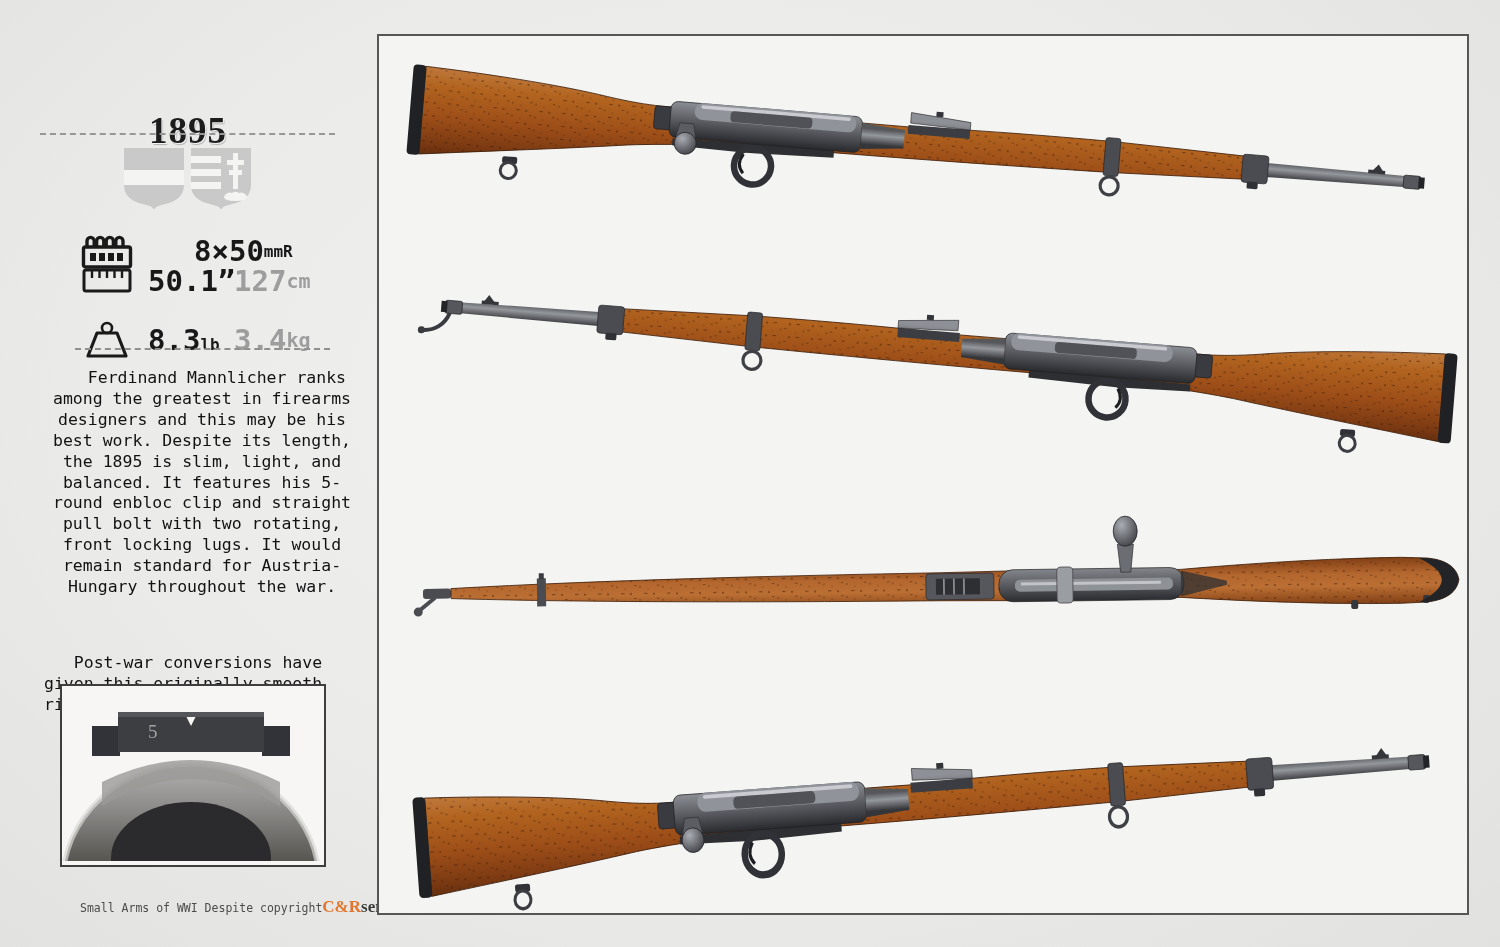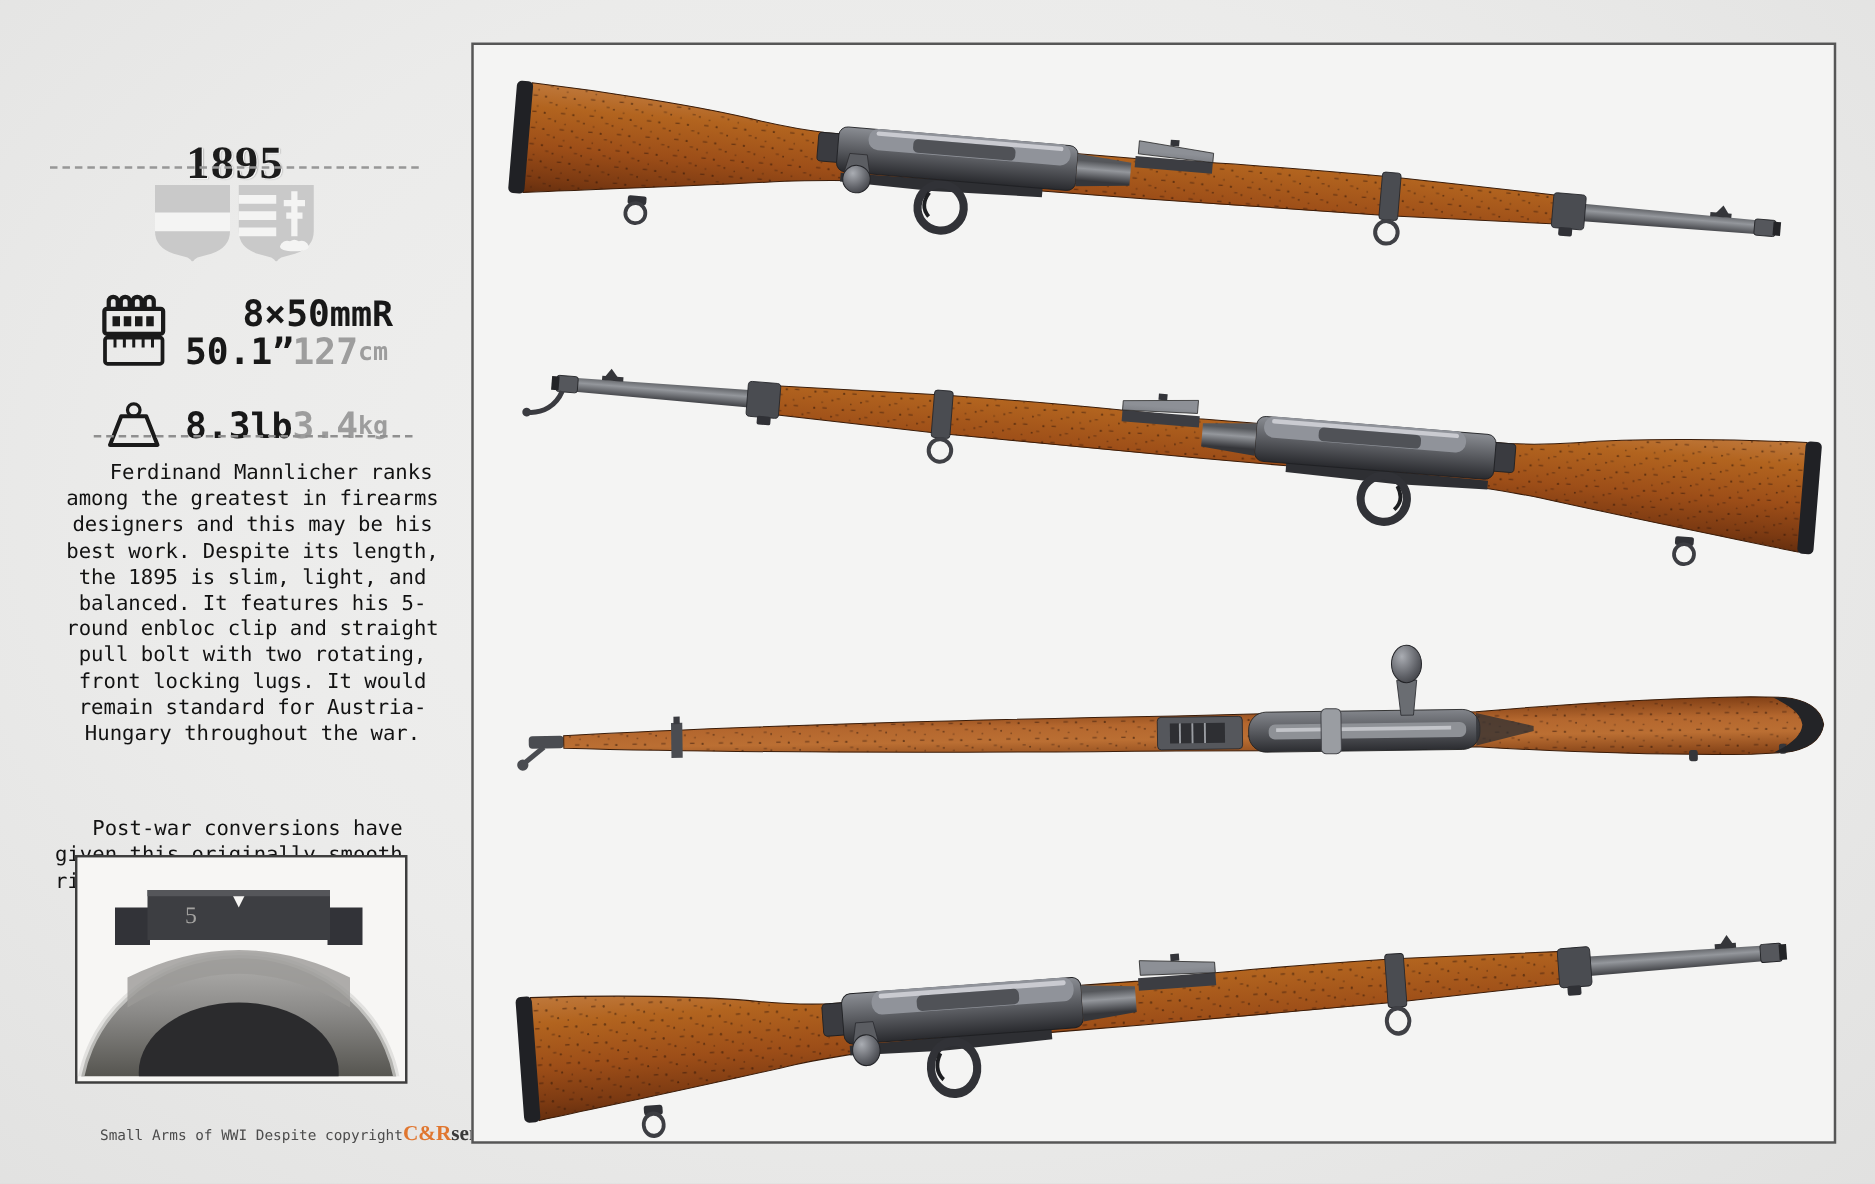--- a/index.html
+++ b/index.html
@@ -9,21 +9,21 @@
   
   .title{position:absolute;left:38px;top:38px;width:300px;text-align:center;
          font-family:"Liberation Serif","DejaVu Serif",serif;font-size:37px;line-height:45px;
          font-weight:600;color:#1c1c1c;letter-spacing:1px;
          text-shadow:1px 1px 0 rgba(255,255,255,.85), 1.5px 1.5px 1px rgba(0,0,0,.25);}
   .divider1{position:absolute;left:40px;top:133px;width:295px;border-top:2px dashed #979797;}
   .shields{position:absolute;left:40px;top:147px;width:295px;display:flex;justify-content:center;gap:3px;}
   .spec-row{position:absolute;left:80px;display:flex;align-items:center;}
   .spec-ico{display:inline-flex;width:54px;justify-content:center;}
   .sv{font-size:29px;font-weight:700;color:#181818;}
-  .su{font-size:28px;font-weight:700;color:#181818;}
+  .su{font-size:16px;font-weight:700;color:#181818;}
   .sv2{font-size:29px;font-weight:700;color:#9d9d9d;}
   .su2{font-size:20px;font-weight:700;color:#9d9d9d;}
   .m1{margin-left:60px;} .m2{margin-left:14px;}
   .w86{display:inline-block;width:86px;}
   .divider2{position:absolute;left:75px;top:348px;width:255px;border-top:2px dashed #8f8f8f;}
   .para{position:absolute;left:44px;width:316px;margin:0;font-size:16.5px;line-height:20.9px;
         white-space:pre-wrap;color:#121212;}
   .p1{top:368px;text-align:center;} .p2{top:619px;margin-top:34px;}
   .photo{position:absolute;left:60px;top:684px;width:262px;height:179px;border:2px solid #3e3e3e;
          background:#f7f6f4;overflow:hidden;}

